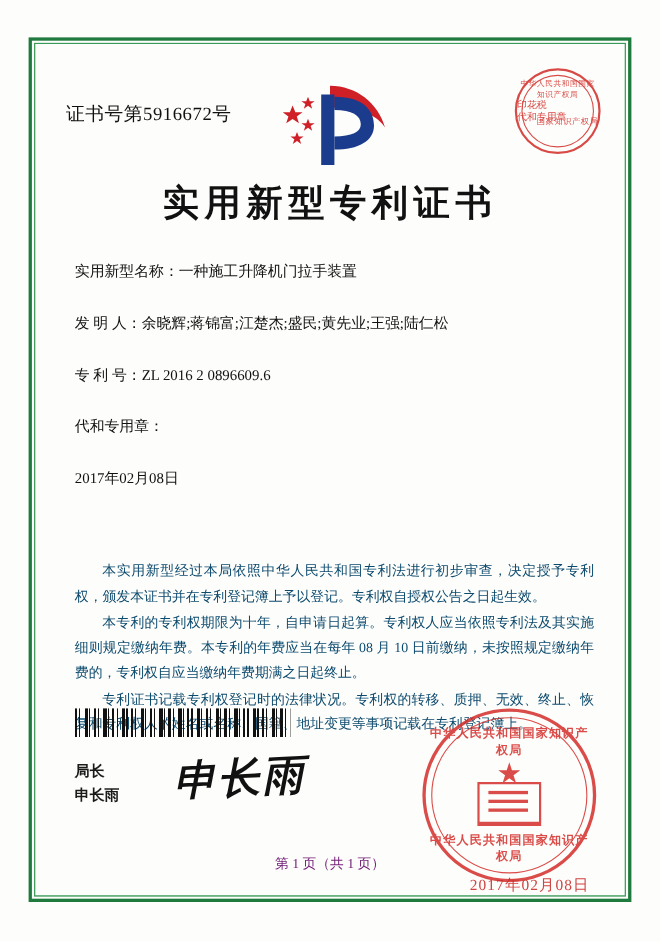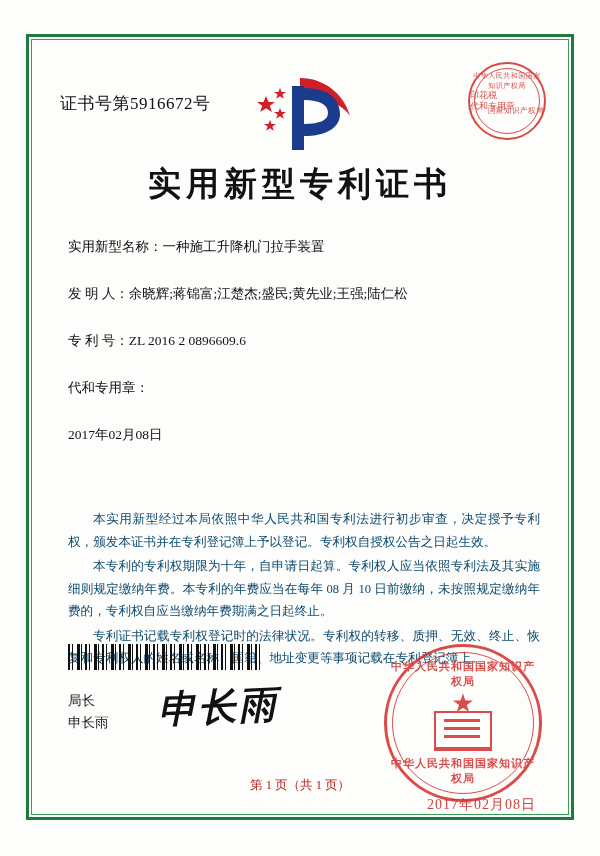--- a/index.html
+++ b/index.html
@@ -126,20 +126,21 @@
     background:
       repeating-linear-gradient(90deg,
         #111 0 2px, transparent 2px 4px, #111 4px 5px, transparent 5px 9px,
         #111 9px 12px, transparent 12px 13px, #111 13px 14px, transparent 14px 17px);
   }
   .sign-block{
     position:absolute;
     left:22px;top:636px;
     font-size:13.5px;
     line-height:22px;
+    font-weight:bold;
   }
   .signature{
     position:absolute;
     left:112px;top:628px;
     font-size:38px;
     font-family:"Liberation Serif", serif;
     font-style:italic;
     font-weight:bold;
     color:#111;
     letter-spacing:2px;
@@ -189,21 +190,21 @@
     font-size:14px;
     color:#c8302c;
     letter-spacing:1px;
     opacity:.9;
   }
   .footer{
     position:absolute;
     left:0;right:0;bottom:6px;
     text-align:center;
     font-size:12.5px;
-    color:#b91c1c;
+    color:#701a75;
   }
 </style>
 </head>
 <body>
 
 <div class="page">
 
   <div class="border-outer"></div>
   <div class="border-inner"></div>
 

